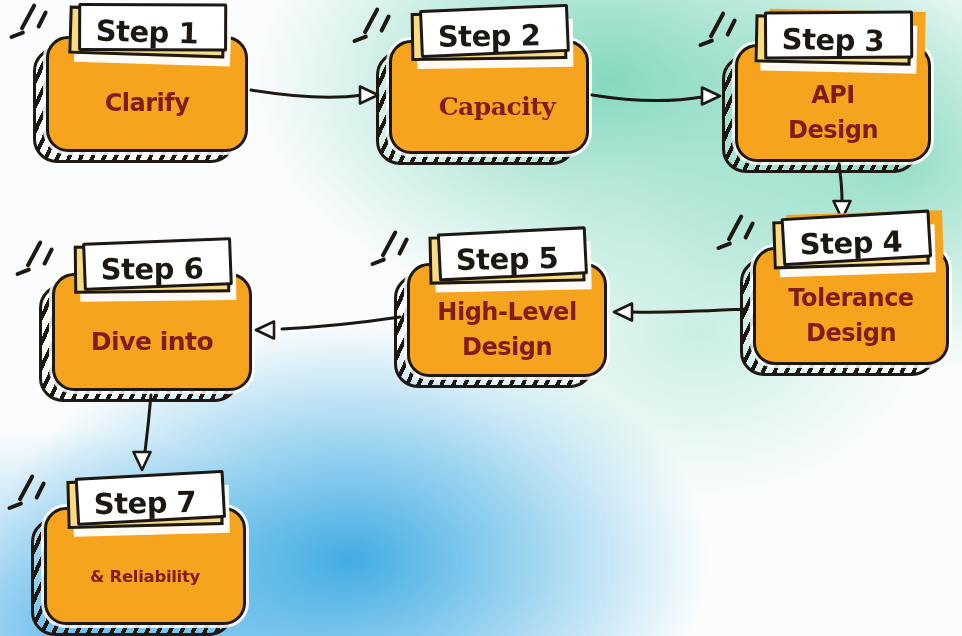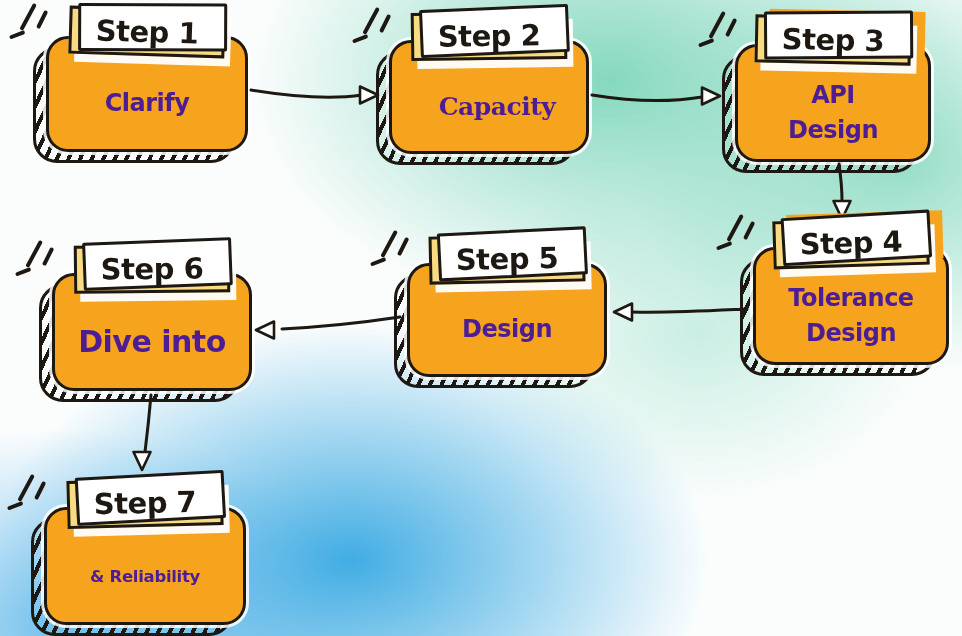--- a/index.html
+++ b/index.html
@@ -26,21 +26,21 @@
   
   .main{
     position:absolute; inset:0;
     background:#F6A41D;
     border:3.5px solid #1d1812; border-radius:22px; box-sizing:border-box;
     box-shadow:0 0 0 3px rgba(255,255,255,0.85);
   }
   .body{
     position:absolute; left:0; right:0; top:24px; bottom:6px;
     display:flex; flex-direction:column; justify-content:center; align-items:center;
-    gap:7px; color:#4c1d95; font-weight:bold; font-size:24px; letter-spacing:-0.5px;
+    gap:7px; color:#7f1d1d; font-weight:bold; font-size:24px; letter-spacing:-0.5px;
     text-align:center; white-space:nowrap;
   }
   
   .header{
     position:absolute; top:-28px; left:50%; width:156px; height:48px;
     transform:translateX(-50%) rotate(var(--rot,0deg));
     background:#F8DB82; border:3px solid #1d1812; box-sizing:border-box;
     display:flex; align-items:center; justify-content:center;
     font-weight:bold; font-size:29px; color:#1d1812; letter-spacing:-0.5px;
     box-shadow:6px 8px 0 rgba(255,255,255,0.95);
@@ -55,21 +55,21 @@
   .sparkle{position:absolute; left:-38px; top:-34px; width:42px; height:42px; z-index:2;}
   
   .s1{left:46px;  top:36px;  width:202px; height:116px; --rot:1.8deg;}
   .s2{left:389px; top:40px;  width:200px; height:114px; --rot:-0.8deg;}
   .s3{left:735px; top:44px;  width:196px; height:118px; --rot:1.2deg;}
   .s4{left:753px; top:247px; width:196px; height:118px; --rot:-1.8deg;}
   .s5{left:407px; top:263px; width:200px; height:114px; --rot:-1.2deg;}
   .s6{left:52px;  top:273px; width:200px; height:118px; --rot:-0.6deg;}
   .s7{left:44px;  top:507px; width:202px; height:118px; --rot:-1.5deg;}
   .s2 .body{font-family:"DejaVu Serif", serif; font-size:25px;margin-left:16px;}
-  .s6 .body{font-size:30px;}
+  .s6 .body{font-size:25px;}
   .s7 .body{font-size:16.5px; gap:6px; top:26px; letter-spacing:-0.3px;}
   .arrows{position:absolute; inset:0; z-index:1; pointer-events:none;}
   .arrows path{fill:none; stroke:#1d1812; stroke-width:3; stroke-linecap:round;}
   .arrows polygon{fill:#ffffff; stroke:#1d1812; stroke-width:2.6; stroke-linejoin:round;}
   .spk{fill:none; stroke:#1d1812; stroke-width:4.5; stroke-linecap:round;}
 </style>
 </head>
 <body>
 
 <div class="canvas">
@@ -173,20 +173,21 @@
 
   <div class="step s5">
     <svg class="sparkle" viewBox="0 0 48 48">
         <path class="spk" d="M30,4 L16,30"></path>
         <path class="spk" d="M43,12 L35,28"></path>
         <path class="spk" d="M4,40 L17,35"></path>
       </svg>
     <div class="hatch"></div>
     <div class="main">
       <div class="body">
+        <div>High-Level</div>
         <div>Design</div>
       </div>
     </div>
     <div class="header">
         <span>Step 5</span>
       </div>
   </div>
 
   <div class="step s6">
     <svg class="sparkle" viewBox="0 0 48 48">

